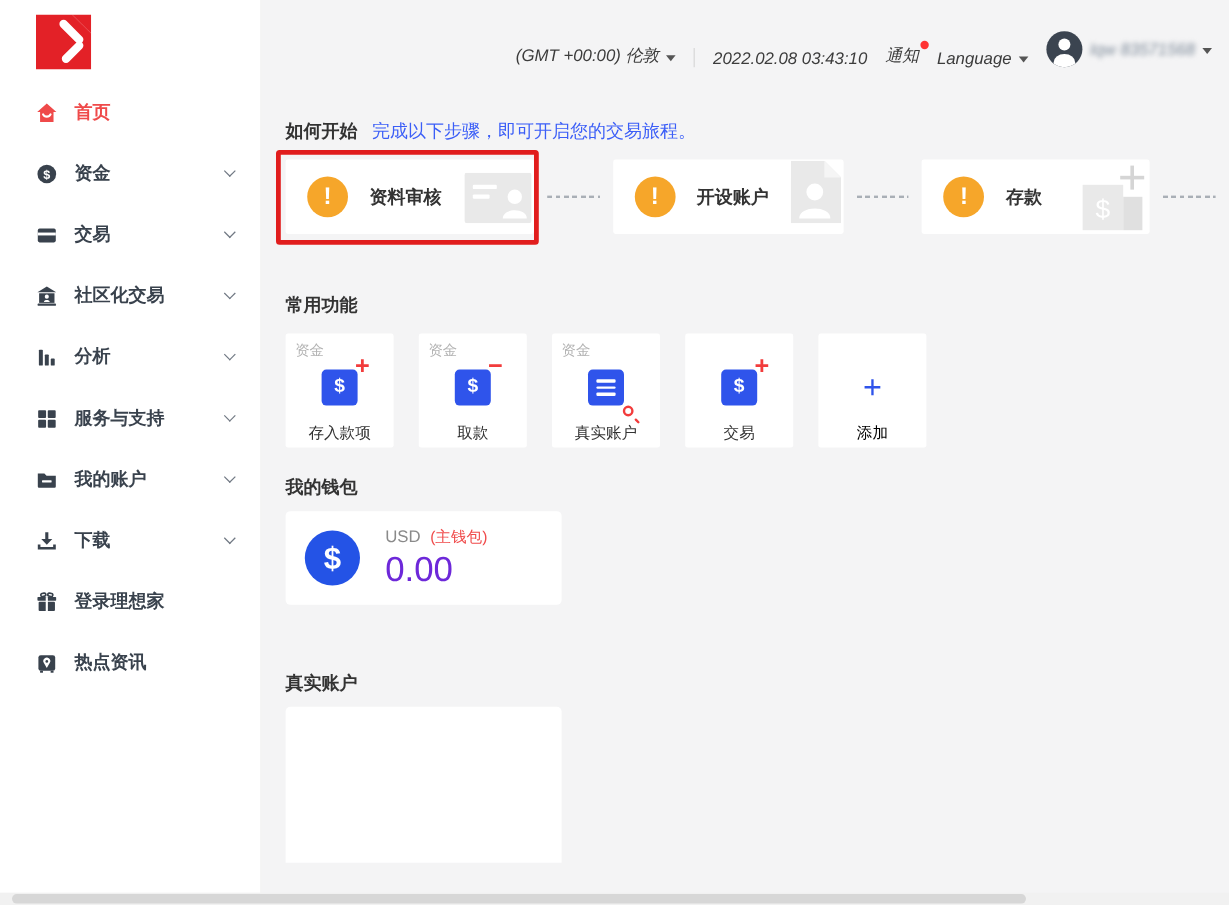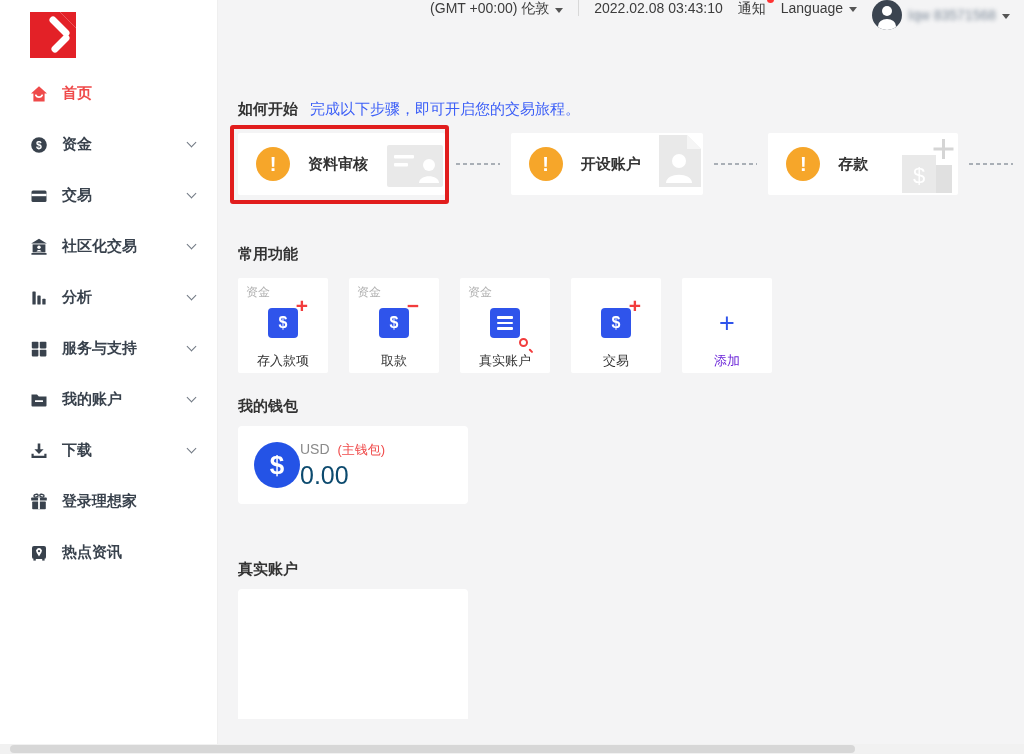--- a/index.html
+++ b/index.html
@@ -14,22 +14,22 @@
   .menu-item { height:51px; display:flex; align-items:center; padding:0 22px 0 30px; cursor:pointer; }
   .menu-item .mi-icon { width:18px; height:18px; flex:0 0 18px; display:flex; align-items:center; justify-content:center; }
   .menu-item .mi-label { margin-left:14px; font-size:15px; color:#39424d; font-weight:700; flex:1; }
   .menu-item.active .mi-label { color:#ef4a4a; }
   .chev { width:7px; height:7px; border-right:1.7px solid #707883; border-bottom:1.7px solid #707883;
     transform:rotate(45deg); margin-top:-4px; }
 
   
   .main { position:absolute; left:218px; top:0; width:806px; height:754px; padding-left:20px; }
 
-  .main-header { height:56px; display:flex; align-items:flex-start; justify-content:flex-end;
-    gap:15px; padding-right:14px; font-size:14px; color:#3c3c3c; }
+  .main-header { height:56px; display:flex; align-items:flex-end; justify-content:flex-end;
+    gap:15px; padding-right:14px; font-size:14px; color:#3c3c3c;font-style:italic; }
   .hdr-item { display:flex; align-items:center; gap:6px; cursor:pointer; white-space:nowrap; }
   .caret { width:0; height:0; border-left:4.5px solid transparent; border-right:4.5px solid transparent;
     border-top:5.5px solid #555; margin-top:2px; }
   .hdr-divider { width:1px; height:16px; background:#d8d8d8; }
   .notif { position:relative; }
   .notif .dot { position:absolute; top:-4px; right:-8px; width:7px; height:7px;
     border-radius:50%; background:#f33; }
   .avatar { width:30px; height:30px; border-radius:50%; background:#3b4450; position:relative; overflow:hidden; }
   .avatar::before { content:''; position:absolute; left:10px; top:6px; width:10px; height:10px;
     border-radius:50%; background:#fff; }
@@ -68,31 +68,31 @@
   .corner-mark { position:absolute; top:-11px; right:-10px; font-size:21px; font-weight:bold; color:#f23c3c;
     text-shadow:-1px 1px 0 #fff, 1px 1px 0 #fff, -1px -1px 0 #fff, 1px -1px 0 #fff; line-height:1; }
   .doc-lines { display:flex; flex-direction:column; gap:3px; }
   .doc-lines i { display:block; width:16px; height:2.5px; background:#fff; border-radius:1px; }
   .magnifier { position:absolute; right:-8px; bottom:-7px; width:9px; height:9px;
     border:2.4px solid #f23c3c; border-radius:50%; background:#fff; }
   .magnifier::after { content:''; position:absolute; left:8px; top:8px; width:5px; height:2.4px;
     background:#f23c3c; border-radius:1px; transform:rotate(45deg); transform-origin:left center; }
   .plus-plain { font-size:27px; color:#2f54eb; font-weight:400; line-height:1; }
   .quick-label { margin-top:12px; font-size:13px; color:#333; }
-  .quick-label.blue { color:#6d28d9; }
+  .quick-label.blue { color:#000000; }
 
   .wallet-title { margin-top:24px;font-family:Liberation Mono, monospace; }
   .wallet-card { margin-top:10px; width:230px; height:78px; background:#fff; border-radius:4px;
     display:flex; align-items:center; padding-left:16px; }
   .wallet-circle { width:46px; height:46px; border-radius:50%; background:#2453e6; color:#fff;
     font-size:26px; font-weight:bold; display:flex; align-items:center; justify-content:center; flex:0 0 46px; }
-  .wallet-info { margin-left:0; }
+  .wallet-info { margin-left:21px; }
   .wallet-line1 { font-size:14px; color:#8a8a8a; }
   .wallet-line1 .tag { color:#f04b4b; font-size:13px; margin-left:4px; }
-  .wallet-balance { font-size:25px; color:#0c4a6e; margin-top:2px; }
+  .wallet-balance { font-size:29px; color:#6d28d9; margin-top:2px; }
 
   .accounts-title { margin-top:56px; }
   .account-card { margin-top:10px; width:230px; height:130px; background:#fff; border-radius:4px 4px 0 0; }
 
   
   .hscroll-track { position:absolute; left:0; bottom:0; width:1024px; height:10px; background:#f1f1f1; z-index:9; }
   .hscroll-thumb { position:absolute; left:10px; bottom:1px; width:845px; height:8px;
     border-radius:4px; background:#d7d7d7; cursor:pointer; }
 </style>
 </head>

